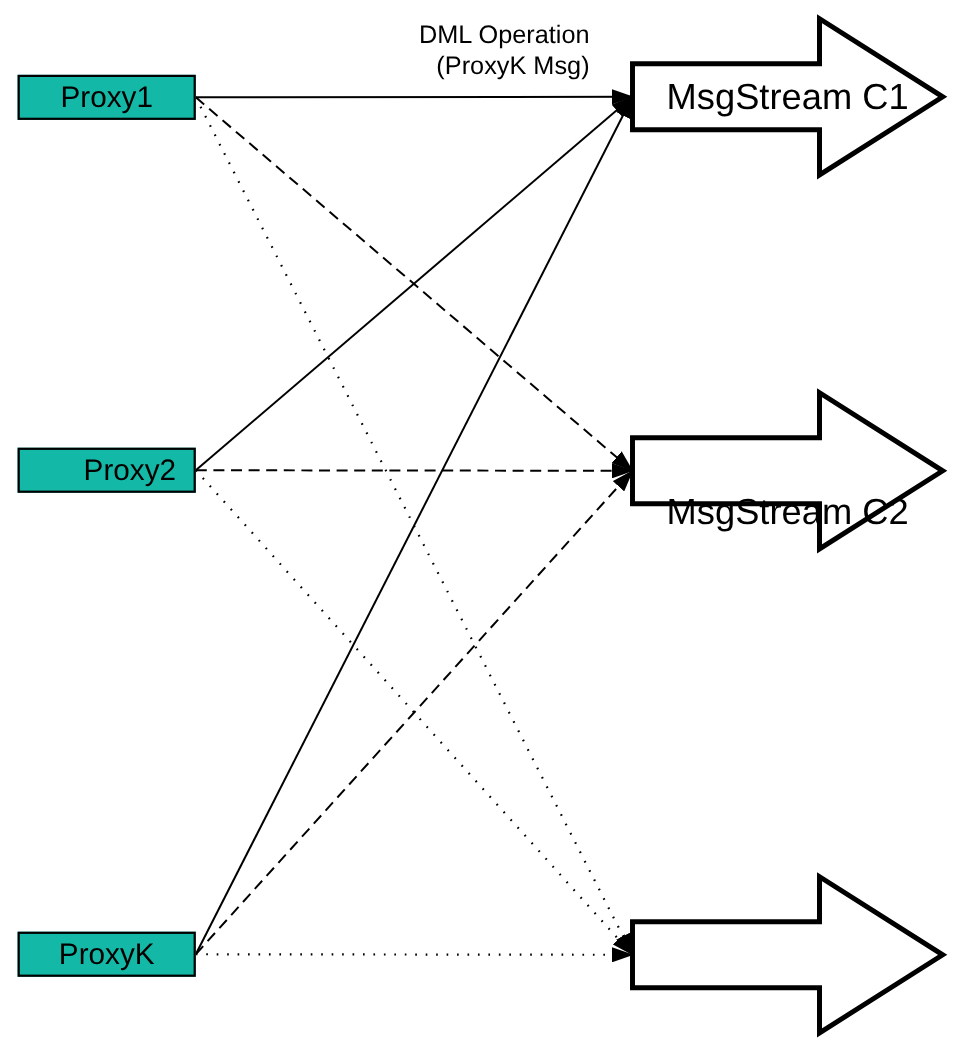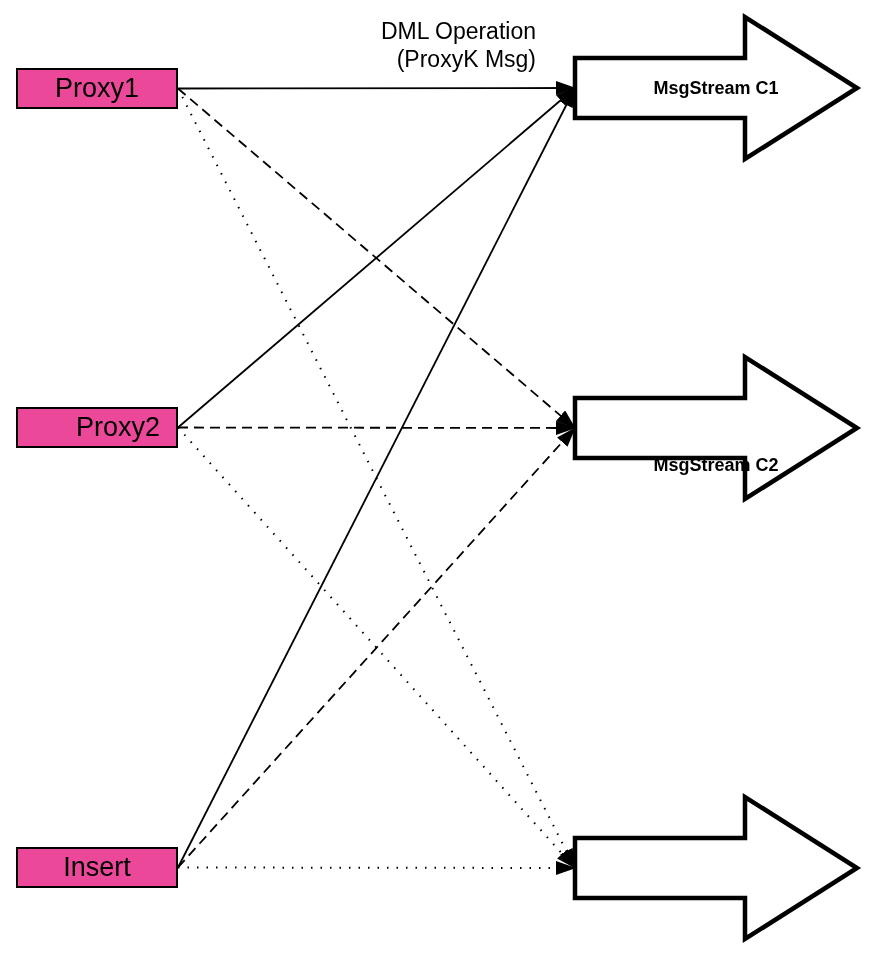--- a/index.html
+++ b/index.html
@@ -21,45 +21,44 @@
     top: 0;
     width: 875px;
     height: 956px;
   }
   .proxy-box {
     position: absolute;
     left: 16px;
     width: 162px;
     height: 41px;
     border: 2.5px solid #000000;
-    background: #ec4899;
+    background: #14b8a6;
     box-sizing: border-box;
     display: flex;
     align-items: center;
     justify-content: center;
     font-size: 27px;
     color: #000000;
     white-space: nowrap;
   }
   .proxy-box.p1 { top: 68px; }
   .proxy-box.p2 { top: 407px; padding-left: 42px; }
   .proxy-box.pk { top: 847px; }
   .stream-label {
     position: absolute;
     left: 575px;
     width: 282px;
     height: 40px;
     display: flex;
     align-items: center;
     justify-content: center;
-    font-size: 18px;
+    font-size: 33px;
     color: #000000;
     white-space: nowrap;
     pointer-events: none;
-    font-weight: bold;
   }
   .stream-label.s1 { top: 68px; }
   .stream-label.s2 { top: 408px; margin-top: 37px; }
   .stream-label.sn { top: 848px; }
   .dml-label {
     position: absolute;
     left: 276px;
     top: 17px;
     width: 260px;
     text-align: right;
@@ -103,21 +102,21 @@
     <span>(ProxyK Msg)</span>
   </div>
 
   <div class="proxy-box p1">
     <span>Proxy1</span>
   </div>
   <div class="proxy-box p2">
     <span>Proxy2</span>
   </div>
   <div class="proxy-box pk">
-    <span>Insert</span>
+    <span>ProxyK</span>
   </div>
 
   <div class="stream-label s1">
     <span>MsgStream C1</span>
   </div>
   <div class="stream-label s2">
     <span>MsgStream C2</span>
   </div>
 
 </div>

